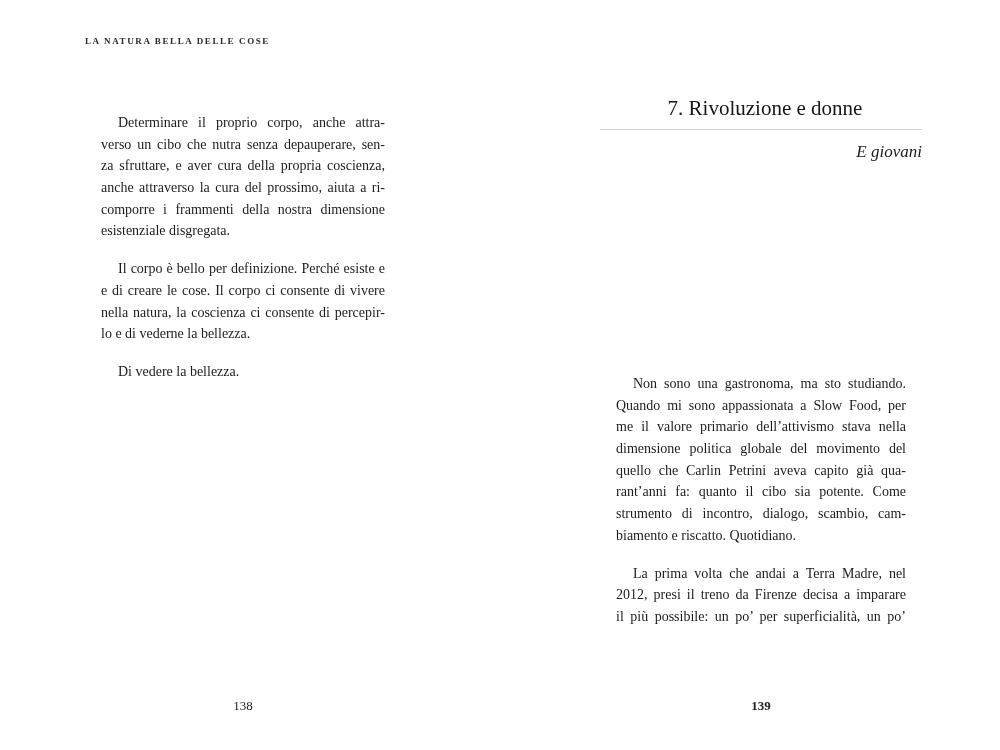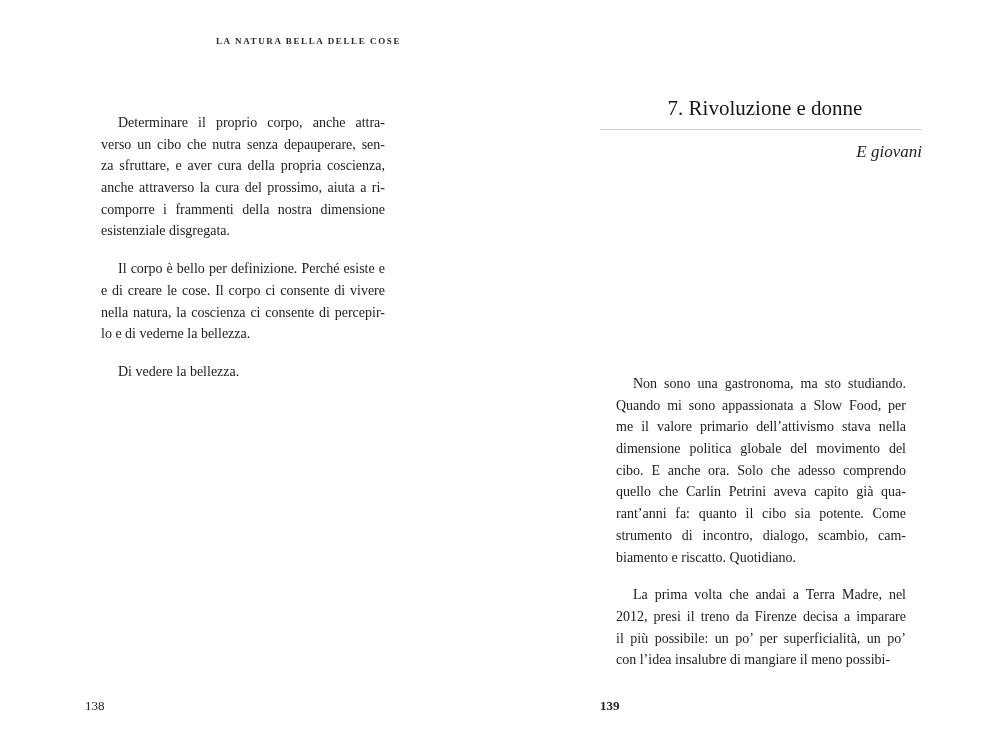--- a/index.html
+++ b/index.html
@@ -13,21 +13,21 @@
     height: 750px;
     font-family: "Liberation Serif", serif;
     color: #1c1c1c;
     overflow: hidden;
   }
   .running-header {
     position: absolute;
     left: 85px;
     top: 36px;
     width: 316px;
-    text-align: right;
+    text-align: left;
     font-size: 9px;
     font-weight: 600;
     letter-spacing: 1.6px;
     color: #2a2a2a;
   }
   .text-block {
     position: absolute;
     font-size: 14px;
     line-height: 21.7px;
   }
@@ -78,21 +78,21 @@
     width: 322px;
     text-align: right;
     font-size: 17px;
     font-style: italic;
     color: #1c1c1c;
   }
   .page-number {
     position: absolute;
     top: 698px;
     width: 316px;
-    text-align: left;
+    text-align: center;
     font-size: 13px;
     color: #222222;
   }
   .page-number.left { left: 85px; }
   .page-number.right { left: 600px; width: 322px; font-weight: bold; }
 </style>
 </head>
 <body>
 
 <div>
@@ -124,29 +124,27 @@
   <div>
     <h1 class="chapter-title">7. Rivoluzione e donne</h1>
     <hr class="chapter-rule">
     <div class="chapter-subtitle">E giovani</div>
     <div class="text-block" id="right-paragraphs">
         <div class="para">
           <div class="line first">Non sono una gastronoma, ma sto studiando.</div>
           <div class="line">Quando mi sono appassionata a Slow Food, per</div>
           <div class="line">me il valore primario dell’attivismo stava nella</div>
           <div class="line">dimensione politica globale del movimento del</div>
-          <div class="line">cibo. E anche ora. Solo che adesso comprendo</div>
           <div class="line">quello che Carlin Petrini aveva capito già qua-</div>
           <div class="line">rant’anni fa: quanto il cibo sia potente. Come</div>
           <div class="line">strumento di incontro, dialogo, scambio, cam-</div>
           <div class="line last">biamento e riscatto. Quotidiano.</div>
         </div>
         <div class="para">
           <div class="line first">La prima volta che andai a Terra Madre, nel</div>
           <div class="line">2012, presi il treno da Firenze decisa a imparare</div>
           <div class="line">il più possibile: un po’ per superficialità, un po’</div>
-          <div class="line last">con l’idea insalubre di mangiare il meno possibi-</div>
         </div>
       </div>
     <div class="page-number right">139</div>
   </div>
 
 </div>
 
 </body></html>

